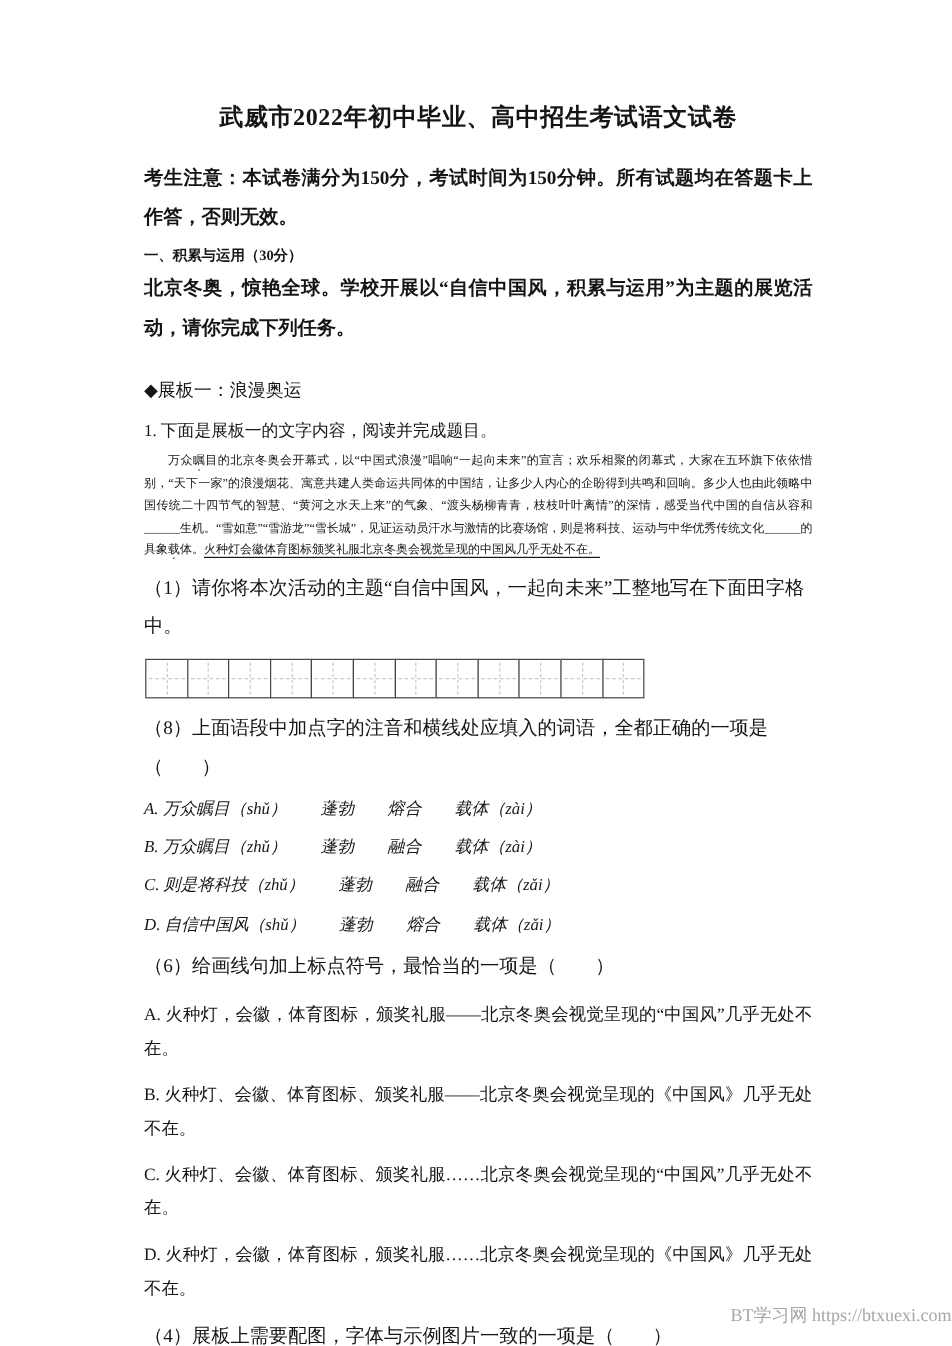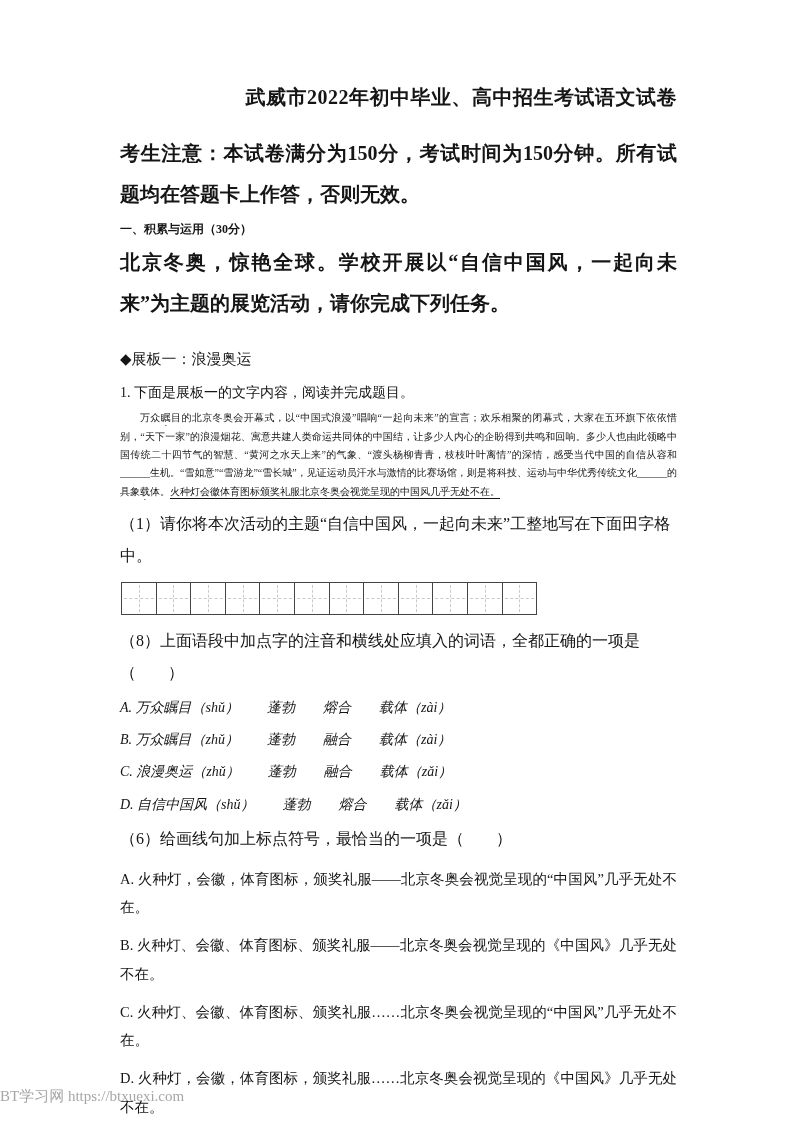--- a/index.html
+++ b/index.html
@@ -3,25 +3,25 @@
 <meta charset="utf-8">
 <style>
   html,body{margin:0;padding:0;}
   body{
     width:793px;height:1122px;background:#ffffff;color:#151515;
     font-family:"Liberation Serif","DejaVu Serif",serif;
     position:relative;box-sizing:border-box;
     padding:84px 116px 0 120px;
   }
   .page-title{
-    text-align:right;font-size:20px;font-weight:bold;
+    text-align:center;font-size:20px;font-weight:bold;
     margin:0 0 22px 0;letter-spacing:.5px;
   }
   p{margin:0;}
-  .bold-par{font-size:20px;font-weight:bold;line-height:2.05;text-align:justify;}
+  .bold-par{font-size:16px;font-weight:bold;line-height:2.05;text-align:justify;}
   .section-heading{font-size:12px;font-weight:bold;line-height:2.05;margin-top:2px;}
   .board-heading{font-size:15px;font-weight:normal;line-height:2.1;margin-top:20px;}
   .q-stem{font-size:14px;line-height:2.0;margin-top:4px;}
   .passage{
     font-size:10px;line-height:1.82;text-align:justify;
     text-indent:2em;margin:2px 0 6px 0;
   }
   .u-line{text-decoration:underline;text-underline-offset:3px;}
   .em-dot{
     text-emphasis:filled dot;text-emphasis-position:under left;
@@ -37,34 +37,34 @@
     content:"";position:absolute;left:50%;top:2px;bottom:2px;
     border-left:1px dashed #c9c9c9;
   }
   .tian-cell::after{
     content:"";position:absolute;top:50%;left:2px;right:2px;
     border-top:1px dashed #c9c9c9;
   }
   .option{font-size:14px;line-height:1.95;margin:5px 0;text-align:justify;font-style:italic;}
   .option-wide{font-size:14.5px;line-height:1.95;margin:10px 0;text-align:justify;}
   .footer-mark{
-    position:absolute;left:0;right:0;bottom:16px;text-align:left;
+    position:absolute;left:0;right:0;bottom:16px;text-align:right;
     color:#a6a6a6;font-size:15px;
   }
 </style>
 </head>
 <body>
 
 <h1 class="page-title">武威市2022年初中毕业、高中招生考试语文试卷</h1>
 
 <p class="bold-par">考生注意：本试卷满分为150分，考试时间为150分钟。所有试题均在答题卡上作答，否则无效。</p>
 
 <p class="section-heading">一、积累与运用（30分）</p>
 
-<p class="bold-par">北京冬奥，惊艳全球。学校开展以“自信中国风，一起向未来”为主题的展览活动，请你完成下列任务。</p>
+<p class="bold-par">北京冬奥，惊艳全球。学校开展以“自信中国风，积累与运用”为主题的展览活动，请你完成下列任务。</p>
 
 <p class="board-heading">◆展板一：浪漫奥运</p>
 
 <p class="q-stem">1. 下面是展板一的文字内容，阅读并完成题目。</p>
 
 <p class="passage"><span>万众</span><span class="em-dot">瞩</span><span>目的北京冬奥会开幕式，以“中国式浪漫”唱响“一起向未来”的宣言；欢乐相聚的闭幕式，大家在五环旗下依依惜别，“天下一家”的浪漫烟花、寓意共建人类命运共同体的中国结，让多少人内心的企盼得到共鸣和回响。多少人也由此领略中国传统二十四节气的智慧、“黄河之水天上来”的气象、“渡头杨柳青青，枝枝叶叶离情”的深情，感受当代中国的自信从容和</span><span>______</span><span>生机。“雪如意”“雪游龙”“雪长城”，见证运动员汗水与激情的比赛场馆，则是将科技、运动与中华优秀传统文化</span><span>______</span><span>的具象</span><span class="em-dot">载</span><span>体。</span><span class="u-line">火种灯会徽体育图标颁奖礼服北京冬奥会视觉呈现的中国风几乎无处不在。</span></p>
 
 <p class="sub-stem">（1）请你将本次活动的主题“自信中国风，一起向未来”工整地写在下面田字格中。</p>
 
 <div class="tian-grid">
@@ -79,21 +79,21 @@
   <div class="tian-cell"></div>
   <div class="tian-cell"></div>
   <div class="tian-cell"></div>
   <div class="tian-cell"></div>
 </div>
 
 <p class="sub-stem">（8）上面语段中加点字的注音和横线处应填入的词语，全都正确的一项是（　　）</p>
 
 <p class="option">A. 万众瞩目（shǔ）　　蓬勃　　熔合　　载体（zài）</p>
 <p class="option">B. 万众瞩目（zhǔ）　　蓬勃　　融合　　载体（zài）</p>
-<p class="option">C. 浪漫奥运（zhǔ）　　蓬勃　　融合　　载体（zǎi）</p>
+<p class="option">C. 则是将科技（zhǔ）　　蓬勃　　融合　　载体（zǎi）</p>
 <p class="option">D. 自信中国风（shǔ）　　蓬勃　　熔合　　载体（zǎi）</p>
 
 <p class="sub-stem">（6）给画线句加上标点符号，最恰当的一项是（　　）</p>
 
 <p class="option-wide">A. 火种灯，会徽，体育图标，颁奖礼服——北京冬奥会视觉呈现的“中国风”几乎无处不在。</p>
 <p class="option-wide">B. 火种灯、会徽、体育图标、颁奖礼服——北京冬奥会视觉呈现的《中国风》几乎无处不在。</p>
 <p class="option-wide">C. 火种灯、会徽、体育图标、颁奖礼服……北京冬奥会视觉呈现的“中国风”几乎无处不在。</p>
 <p class="option-wide">D. 火种灯，会徽，体育图标，颁奖礼服……北京冬奥会视觉呈现的《中国风》几乎无处不在。</p>
 
 <p class="sub-stem">（4）展板上需要配图，字体与示例图片一致的一项是（　　）</p>

